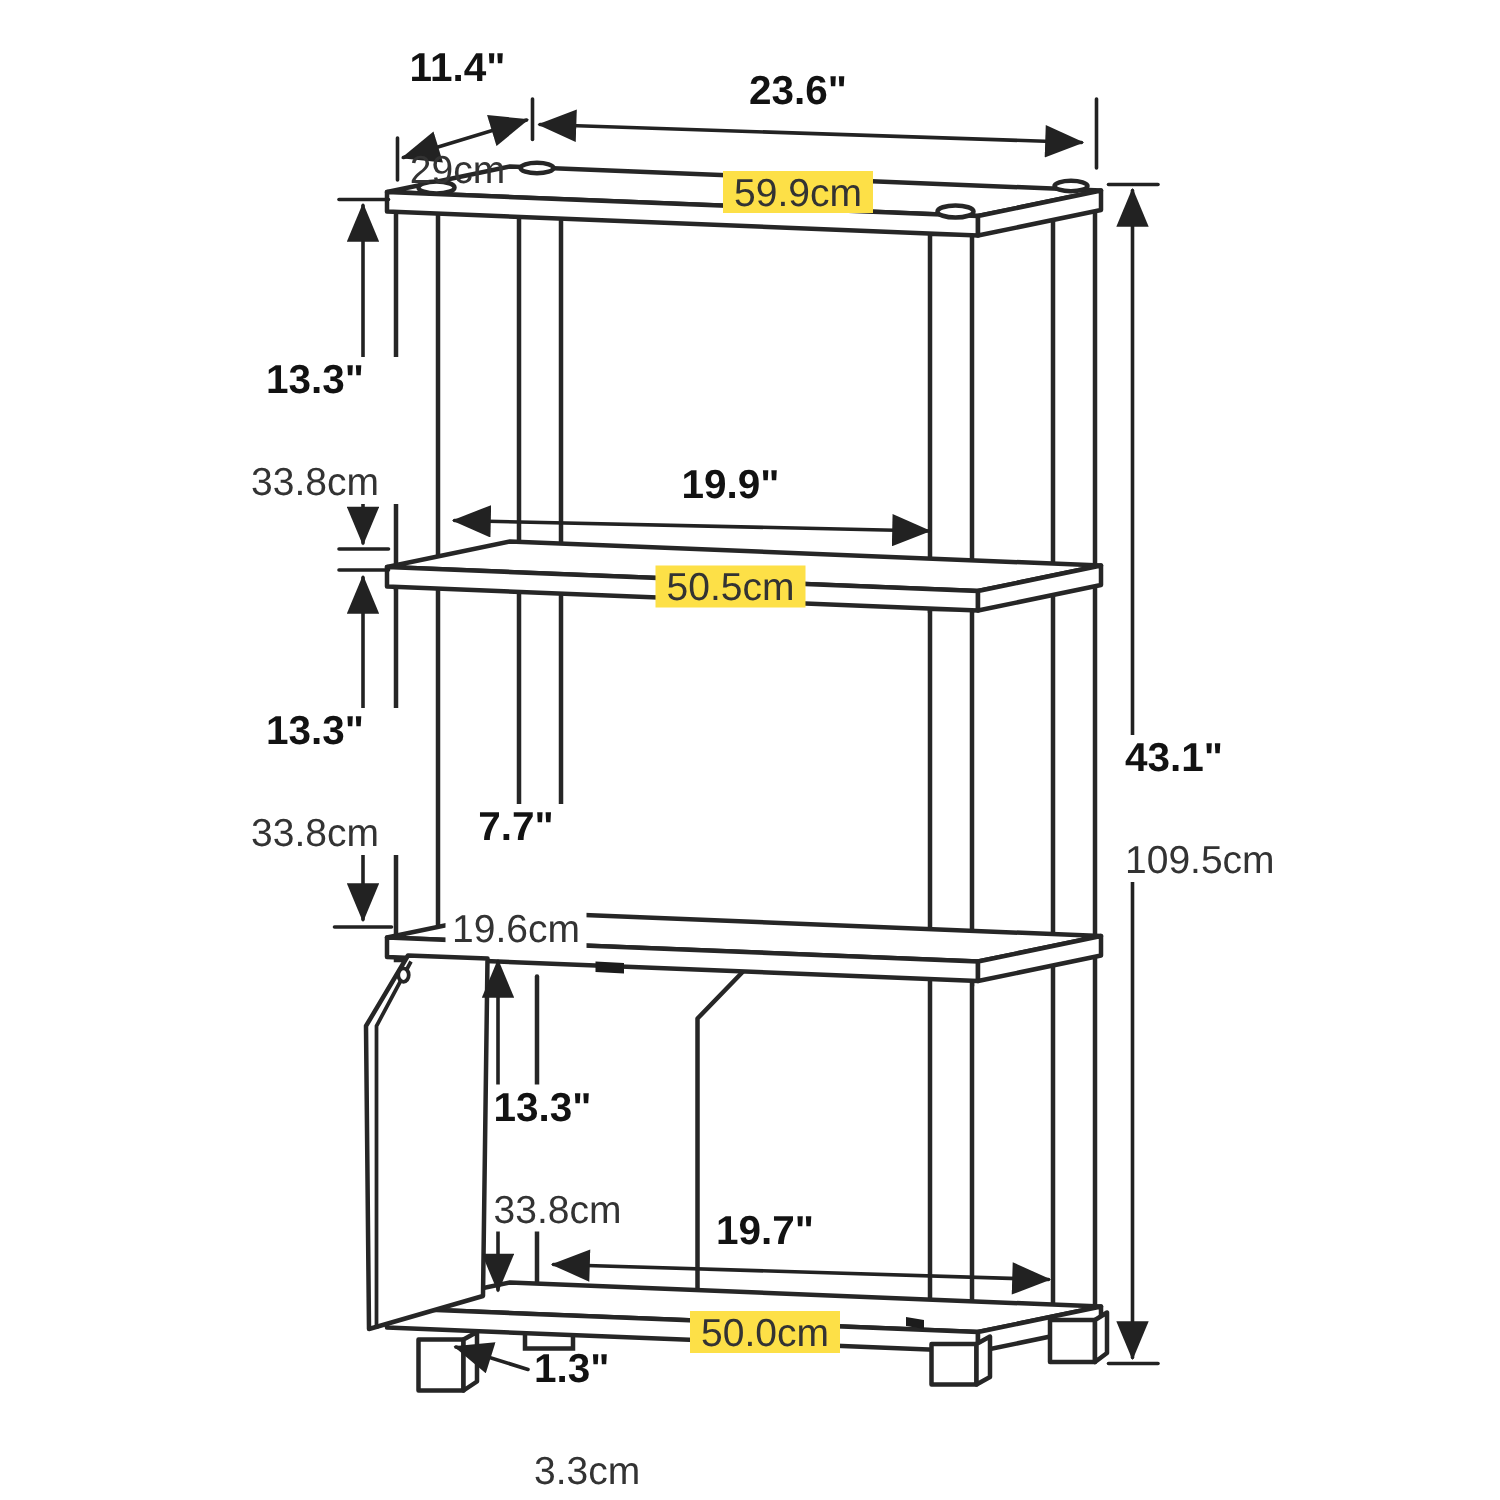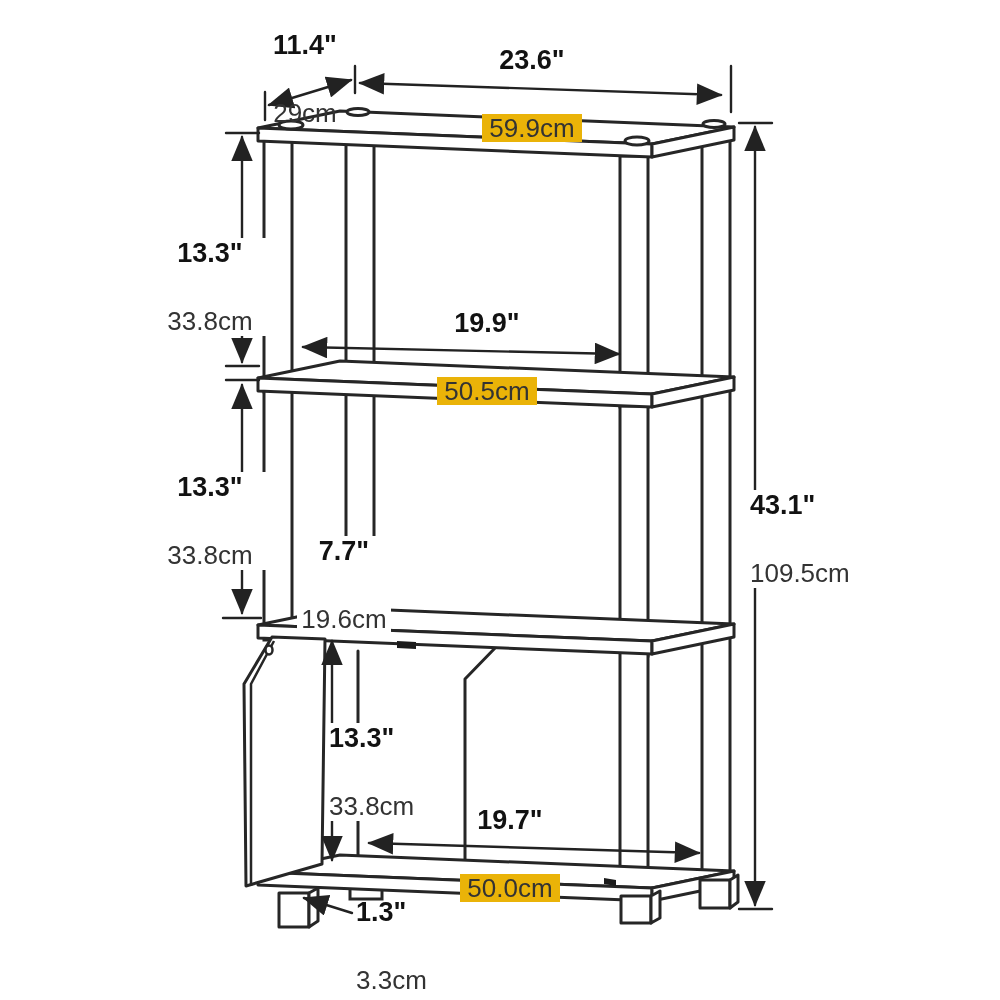--- a/index.html
+++ b/index.html
@@ -4,21 +4,21 @@
 <style>
   html,body{margin:0;padding:0;background:#fff;}
   #canvas{
     position:relative;width:1000px;height:1000px;background:#ffffff;overflow:hidden;
     font-family:"Liberation Sans","DejaVu Sans",sans-serif;
   }
   #drawing{position:absolute;left:0;top:0;z-index:1;}
   .dim-label{position:absolute;z-index:2;text-align:center;color:#333333;font-size:26px;line-height:28px;}
   .dim-label .in{display:block;font-weight:bold;color:#121212;font-size:27px;}
   .dim-label .cm{display:block;margin-top:40px;}
-  .dim-label .cm.mask{display:inline-block;background:#eab308;padding:0 7px;}
+  .dim-label .cm.mask{display:inline-block;background:#fde047;padding:0 7px;}
   .dim-label.boxmask{background:#ffffff;padding:1px 2px;}
   .dim-label.align-left{text-align:left;}
   .note{
     position:absolute;z-index:2;left:155px;top:953px;white-space:nowrap;
     font-size:24.5px;color:#2d2d2d;letter-spacing:0.2px;
   }
 </style>
 </head>
 <body>
 

